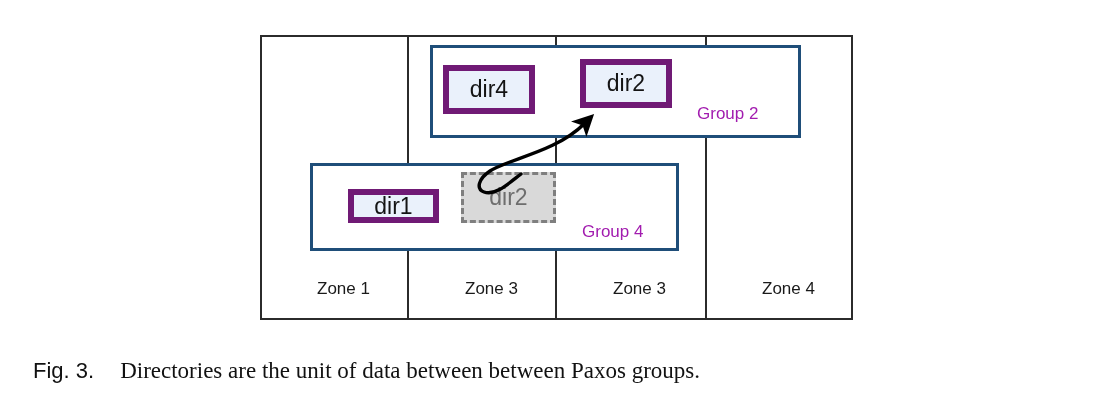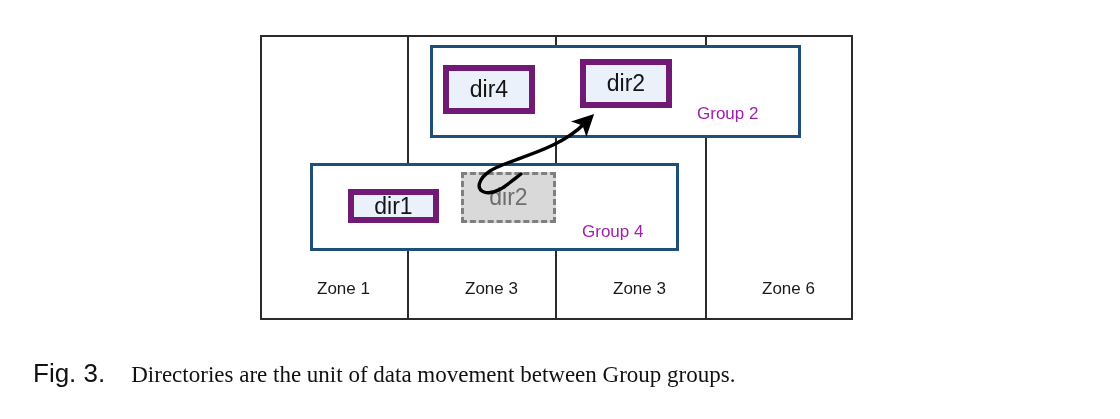--- a/index.html
+++ b/index.html
@@ -121,38 +121,38 @@
     left: 33px;
     top: 358px;
     width: 1060px;
     font-family: "Liberation Serif", serif;
     font-size: 23px;
     color: #111111;
     white-space: nowrap;
   }
   #caption-label {
     font-family: "Liberation Sans", sans-serif;
-    font-size: 26px;
+    font-size: 22px;
   }
   #caption-text { margin-left: 26px; }
 </style>
 </head>
 <body>
 
 <div id="figure">
 
   <div class="zone-frame"></div>
   <div class="zone-divider" style="left:407px;"></div>
   <div class="zone-divider" style="left:555px;"></div>
   <div class="zone-divider" style="left:705px;"></div>
 
   <div class="zone-label" style="left:261px;">Zone 1</div>
   <div class="zone-label" style="left:409px;">Zone 3</div>
   <div class="zone-label" style="left:557px;">Zone 3</div>
-  <div class="zone-label" style="left:706px;">Zone 6</div>
+  <div class="zone-label" style="left:706px;">Zone 4</div>
 
   <div class="group-box" id="group2-box"></div>
   <div class="group-label" id="group2-label">Group 2</div>
 
   <div class="dir-box" id="dir4-box">dir4</div>
   <div class="dir-box" id="dir2-top-box">dir2</div>
 
   <div class="group-box" id="group1-box"></div>
   <div class="group-label" id="group1-label">Group 4</div>
 
@@ -175,14 +175,14 @@
     <path d="M522,172 C510,182 498,192 486,192 C474,192 472,182 484,174 C500,164 552,154 580,126" fill="none" stroke="none"></path>
     <path d="M520,173 C506,186 492,196 482,193 C474,190 476,180 488,172 C506,160 556,150 584,124" fill="none" stroke="none"></path>
 
     <path d="M521,174 C508,184 495,196 484,192 C476,189 478,179 490,171
              C508,159 556,152 584,124" fill="none" stroke="#000000" stroke-width="3.4" stroke-linecap="round" marker-end="url(#arrowhead)"></path>
   </svg>
 
 </div>
 
 <div id="caption">
-  <span id="caption-label">Fig. 3.</span><span id="caption-text">Directories are the unit of data movement between Group groups.</span>
+  <span id="caption-label">Fig. 3.</span><span id="caption-text">Directories are the unit of data between between Paxos groups.</span>
 </div>
 
 </body></html>

